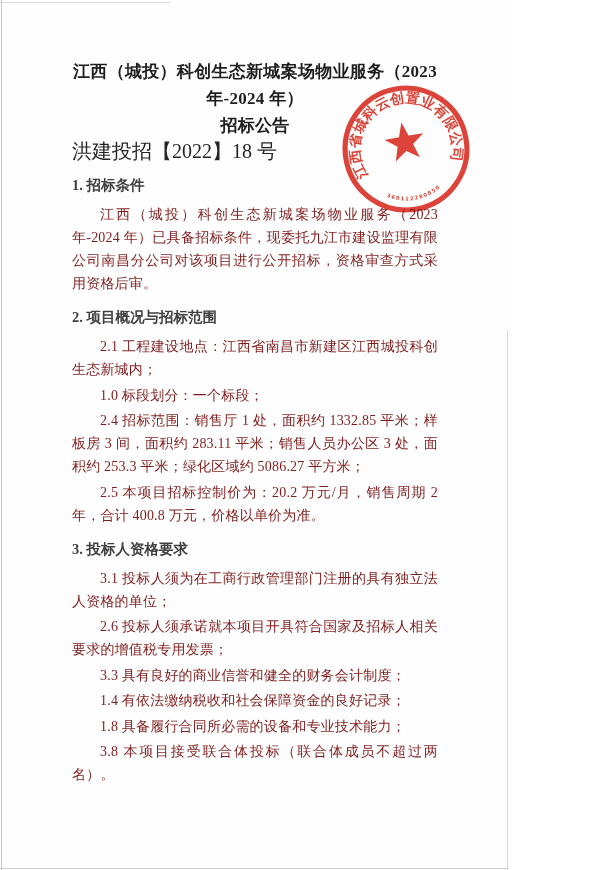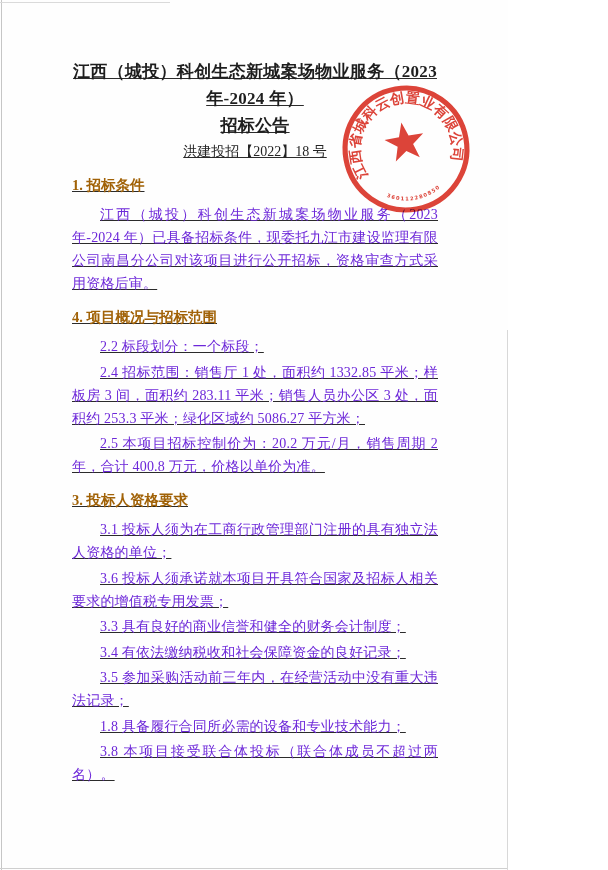--- a/index.html
+++ b/index.html
@@ -9,59 +9,58 @@
     position: relative;
     overflow: hidden;
     font-family: "Liberation Serif", "DejaVu Serif", serif;
     color: #2b2b2b;
   }
   .page {
     position: relative;
     width: 508px; height: 870px;
     padding: 58px 70px 20px 72px;
     background: #fefefe;
-    text-decoration: underline;
   }
   
   .edge { position: absolute; background: #c9c9c9; }
   .edge.left   { left: 1px; top: 0; width: 1px; height: 100%; background: #c6c6c6; }
   .edge.top    { left: 0; top: 2px; width: 170px; height: 1px; background: #dadada; }
   .edge.bottom { left: 0; bottom: 1px; width: 100%; height: 1px; background: #cfcfcf; }
   .edge.right  { right: 0; top: 330px; width: 1px; height: 540px; background: #d8d8d8; }
 
   .title-line {
     text-align: center;
     font-size: 17px;
     line-height: 27px;
     font-weight: 700;
     color: #1e1e1e;
     letter-spacing: 0.3px;
   }
   .doc-number {
-    text-align: center;
-    font-size: 14px;
+    text-align: left;
+    font-size: 20px;
     line-height: 23px;
     color: #242424;
     margin-top: 1px;
   }
   .section-heading {
     font-size: 14.5px;
     line-height: 23px;
     font-weight: 700;
-    color: #a16207;
+    color: #404040;
     margin: 11px 0 6px 0;
   }
   p.clause {
     font-size: 14px;
     line-height: 23px;
     margin: 0 0 2.5px 0;
     text-indent: 2em;
     text-align: justify;
     text-justify: inter-ideograph;
-    color: #6d28d9;
+    color: #7f1d1d;
     letter-spacing: 0.2px;
   }
   
   .seal {
     position: absolute;
     left: 341px; top: 84px;
     width: 130px; height: 130px;
     mix-blend-mode: multiply;
     opacity: 0.93;
     pointer-events: none;
@@ -73,31 +72,31 @@
 
 <div class="page">
 
   <div class="title-line">江西（城投）科创生态新城案场物业服务（2023 年-2024 年）</div>
   <div class="title-line">招标公告</div>
   <div class="doc-number">洪建投招【2022】18 号</div>
 
   <h2 class="section-heading">1. 招标条件</h2>
   <p class="clause">江西（城投）科创生态新城案场物业服务（2023 年-2024 年）已具备招标条件，现委托九江市建设监理有限公司南昌分公司对该项目进行公开招标，资格审查方式采用资格后审。</p>
 
-  <h2 class="section-heading">4. 项目概况与招标范围</h2>
-  <p class="clause">2.2 标段划分：一个标段；</p>
+  <h2 class="section-heading">2. 项目概况与招标范围</h2>
+  <p class="clause">2.1 工程建设地点：江西省南昌市新建区江西城投科创生态新城内；</p>
+  <p class="clause">1.0 标段划分：一个标段；</p>
   <p class="clause">2.4 招标范围：销售厅  1 处，面积约 1332.85 平米；样板房 3  间，面积约 283.11 平米；销售人员办公区 3 处，面积约 253.3 平米；绿化区域约 5086.27  平方米；</p>
   <p class="clause">2.5 本项目招标控制价为：20.2 万元/月，销售周期 2 年，合计 400.8 万元，价格以单价为准。</p>
 
   <h2 class="section-heading">3. 投标人资格要求</h2>
   <p class="clause">3.1 投标人须为在工商行政管理部门注册的具有独立法人资格的单位；</p>
-  <p class="clause">3.6 投标人须承诺就本项目开具符合国家及招标人相关要求的增值税专用发票；</p>
+  <p class="clause">2.6 投标人须承诺就本项目开具符合国家及招标人相关要求的增值税专用发票；</p>
   <p class="clause">3.3 具有良好的商业信誉和健全的财务会计制度；</p>
-  <p class="clause">3.4 有依法缴纳税收和社会保障资金的良好记录；</p>
-  <p class="clause">3.5 参加采购活动前三年内，在经营活动中没有重大违法记录；</p>
+  <p class="clause">1.4 有依法缴纳税收和社会保障资金的良好记录；</p>
   <p class="clause">1.8 具备履行合同所必需的设备和专业技术能力；</p>
   <p class="clause">3.8 本项目接受联合体投标（联合体成员不超过两名）。</p>
 
   <div class="seal">
     <svg width="130" height="130" viewBox="0 0 126 126">
       <g fill="none" stroke="#db352a">
         <circle cx="63" cy="63" r="59" stroke-width="5"></circle>
       </g>
       <path id="sealNamePath" d="M 22.2 82 A 45 45 0 1 1 103.8 82" fill="none" stroke="none"></path>
       <path id="sealSerialPath" d="M 19.7 88 A 50 50 0 0 0 106.3 88" fill="none" stroke="none"></path>

